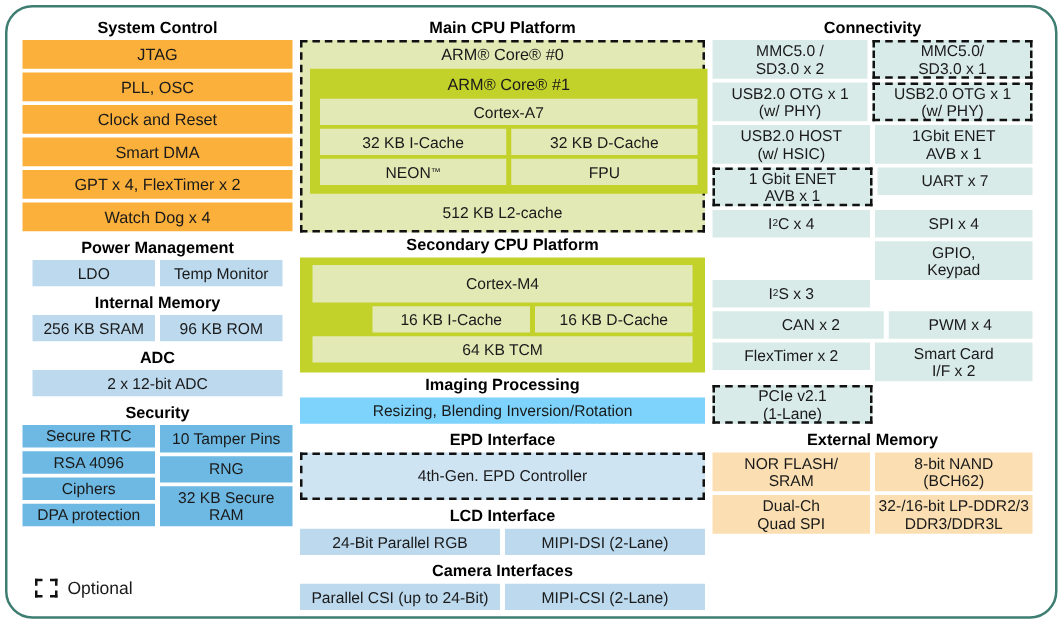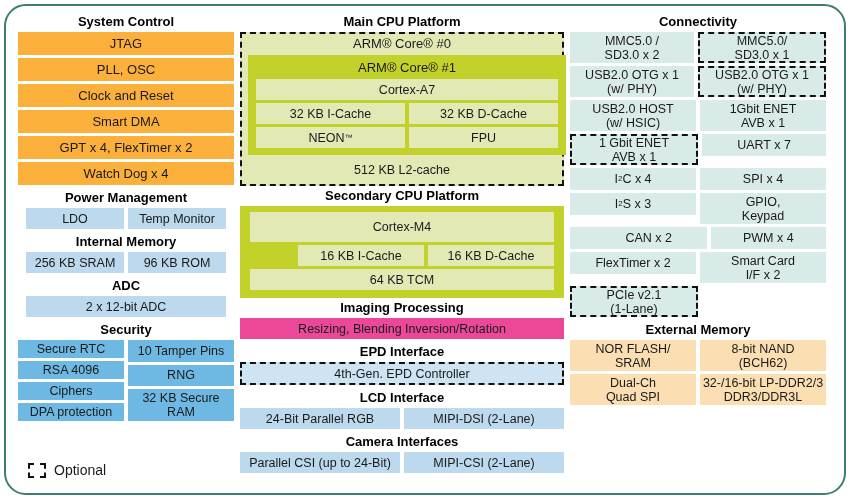--- a/index.html
+++ b/index.html
@@ -29,21 +29,21 @@
     flex:1;padding:2px 2px;
   }
   .cell .sup{font-size:8px;vertical-align:super;line-height:0;}
 
   
   .orange{background:#FBB03B;}
   .lightblue{background:#BCD9EE;}
   .midblue{background:#6EB9E3;}
   .teal{background:#D9EBE8;}
   .peach{background:#FBDFB2;}
-  .purple{background:#ec4899;}
+  .purple{background:#7dd3fc;}
   .green-pale{background:#E3E9B5;}
   .epdblue{background:#CFE4F3;}
 
   .dashed{border:2px dashed #111;}
 
   
   .sys-bar{height:23px;margin-bottom:3px;font-size:13px;}
   .pm-row,.im-row{padding:0 8px;}
   .adc-row{padding:0 8px;}
   .sec-row{padding:0 0px;}
@@ -159,21 +159,21 @@
       </div>
     </div>
 
     <div class="sect-title">Imaging Processing</div>
     <div class="row">
       <div class="cell purple" style="height:21px;">Resizing, Blending Inversion/Rotation</div>
     </div>
 
     <div class="sect-title">EPD Interface</div>
     <div class="row">
-      <div class="cell epdblue dashed" style="height:23px;">4th-Gen. EPD Controller</div>
+      <div class="cell epdblue dashed" style="height:38px;">4th-Gen. EPD Controller</div>
     </div>
 
     <div class="sect-title">LCD Interface</div>
     <div class="row">
       <div class="cell lightblue" style="height:21px;">24-Bit Parallel RGB</div>
       <div class="cell lightblue" style="height:21px;">MIPI-DSI (2-Lane)</div>
     </div>
 
     <div class="sect-title">Camera Interfaces</div>
     <div class="row">
@@ -206,21 +206,21 @@
         <div class="row">
           <div class="cell teal dashed" style="height: 31px; white-space: pre-line; visibility: visible;">1 Gbit ENET
 AVB x 1</div>
           <div class="cell teal" style="height: 22px; white-space: pre-line; visibility: visible;">UART x 7</div>
         </div>
         <div class="row">
           <div class="cell teal" style="height: 22px; white-space: pre-line; visibility: visible;">I<span class="sup">2</span>C x 4</div>
           <div class="cell teal" style="height: 22px; white-space: pre-line; visibility: visible;">SPI x 4</div>
         </div>
         <div class="row">
-          <div class="cell teal" style="height: 22px; white-space: pre-line; visibility: visible;">I<span class="sup">2</span>S x 3</div>
+          <div class="cell teal" style="height: 22px; white-space: pre-line; visibility: visible; margin-top: 31px;">I<span class="sup">2</span>S x 3</div>
           <div class="cell teal" style="height: 31px; white-space: pre-line; visibility: visible;">GPIO,
 Keypad</div>
         </div>
         <div class="row">
           <div class="cell teal" style="height: 22px; white-space: pre-line; visibility: visible; padding-left: 23px;">CAN x 2</div>
           <div class="cell teal" style="height: 22px; white-space: pre-line; visibility: visible;">PWM x 4</div>
         </div>
         <div class="row">
           <div class="cell teal" style="height: 22px; white-space: pre-line; visibility: visible;">FlexTimer x 2</div>
           <div class="cell teal" style="height: 31px; white-space: pre-line; visibility: visible;">Smart Card

